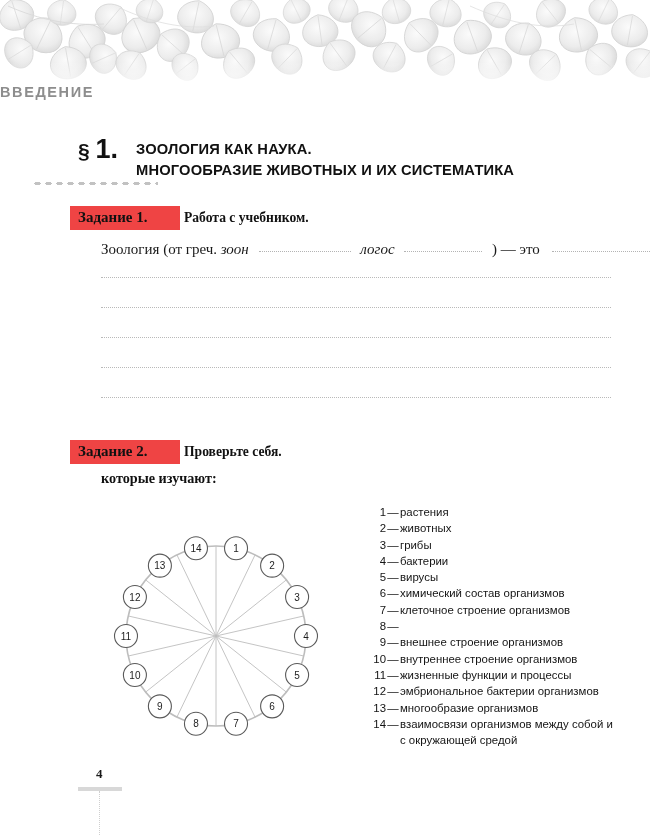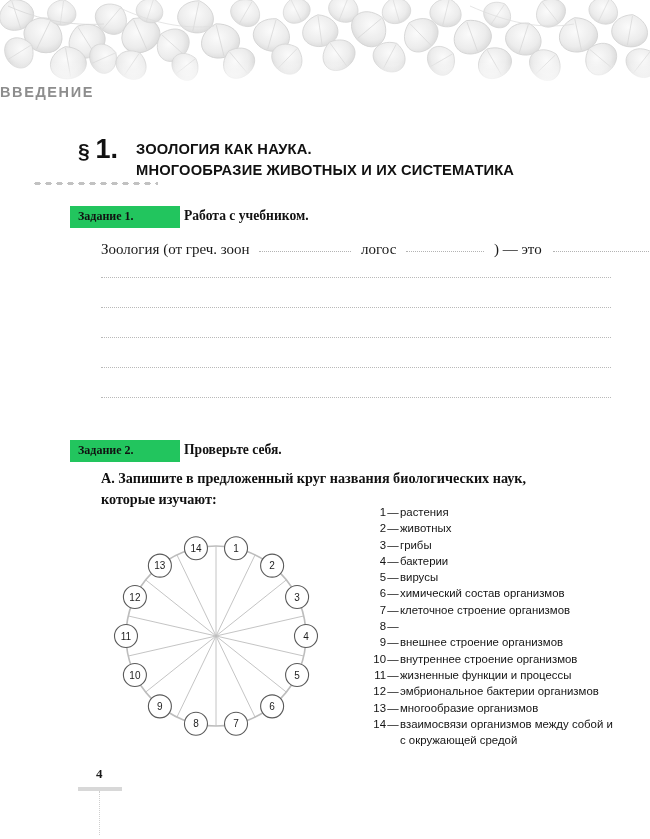--- a/index.html
+++ b/index.html
@@ -75,46 +75,46 @@
   }
 
   
   .task-head {
     position: absolute;
     left: 70px;
     display: flex;
     align-items: baseline;
   }
   .task-chip {
-    background: #22c55e;
+    background: #ef4444;
     padding: 3px 10px 4px 8px;
     font-family: "Liberation Serif", serif;
     font-weight: bold;
-    font-size: 12px;
+    font-size: 15px;
     color: #111;
     min-width: 92px;
   }
   .task-name {
     margin-left: 4px;
     font-family: "Liberation Serif", serif;
     font-weight: bold;
     font-size: 13.6px;
     color: #111;
   }
 
   
   .t1-sentence {
     position: absolute;
     left: 101px; top: 240px;
     width: 500px;
     font-size: 15px;
     line-height: 1;
     white-space: nowrap;
   }
-  .t1-sentence .it { }
+  .t1-sentence .it { font-style: italic; }
   .blank {
     display: inline-block;
     border-bottom: 1px dotted #b3b3b3;
     vertical-align: 2px;
     height: 11px;
   }
   .blank.b1 { width: 92px; margin: 0 6px; }
   .blank.b2 { width: 78px; margin: 0 6px 0 6px; }
   .blank.b3 { width: 110px; margin-left: 8px; }
 
@@ -303,21 +303,20 @@
 <div class="rule-line" style="top:337px;"></div>
 <div class="rule-line" style="top:367px;"></div>
 <div class="rule-line" style="top:397px;"></div>
 
 <div class="task-head" style="top:440px;">
   <div class="task-chip">Задание 2.</div>
   <div class="task-name">Проверьте себя.</div>
 </div>
 
 <div class="t2-prompt">
-  <div>А. Запишите в предложенный круг названия биологических наук,</div>
   <div>которые изучают:</div>
 </div>
 
 <div class="wheel">
   <svg id="wheel-svg" width="212" height="212" viewBox="0 0 212 212" xmlns="http://www.w3.org/2000/svg">
       <circle cx="106" cy="106" r="90" fill="#ffffff" stroke="#bdbdbd" stroke-width="1.6"></circle>
       <line x1="106" y1="106" x2="106" y2="16" stroke="#bdbdbd" stroke-width="0.9"></line>
       <line x1="106" y1="106" x2="145.04953652058026" y2="24.912801888782283" stroke="#bdbdbd" stroke-width="0.9"></line>
       <line x1="106" y1="106" x2="176.36483342212267" y2="49.885917832713986" stroke="#bdbdbd" stroke-width="0.9"></line>
       <line x1="106" y1="106" x2="193.74351209636413" y2="85.9731159439317" stroke="#bdbdbd" stroke-width="0.9"></line>

